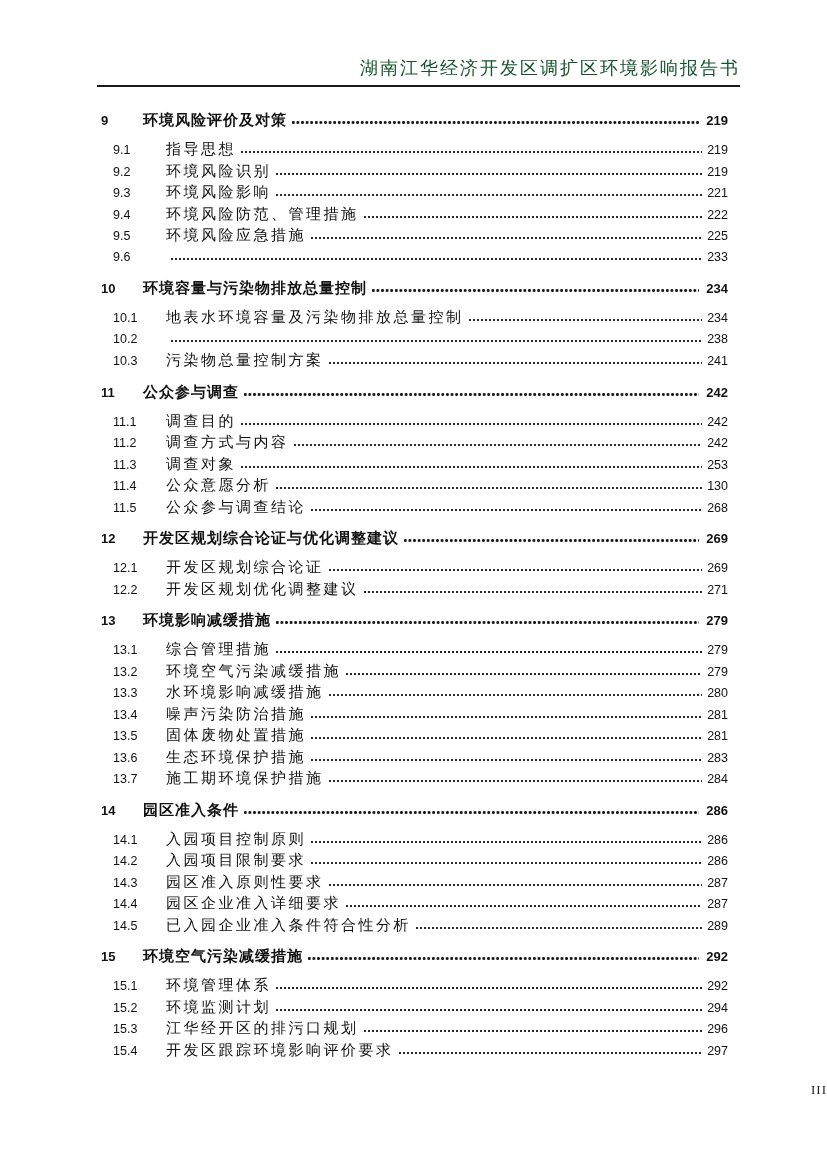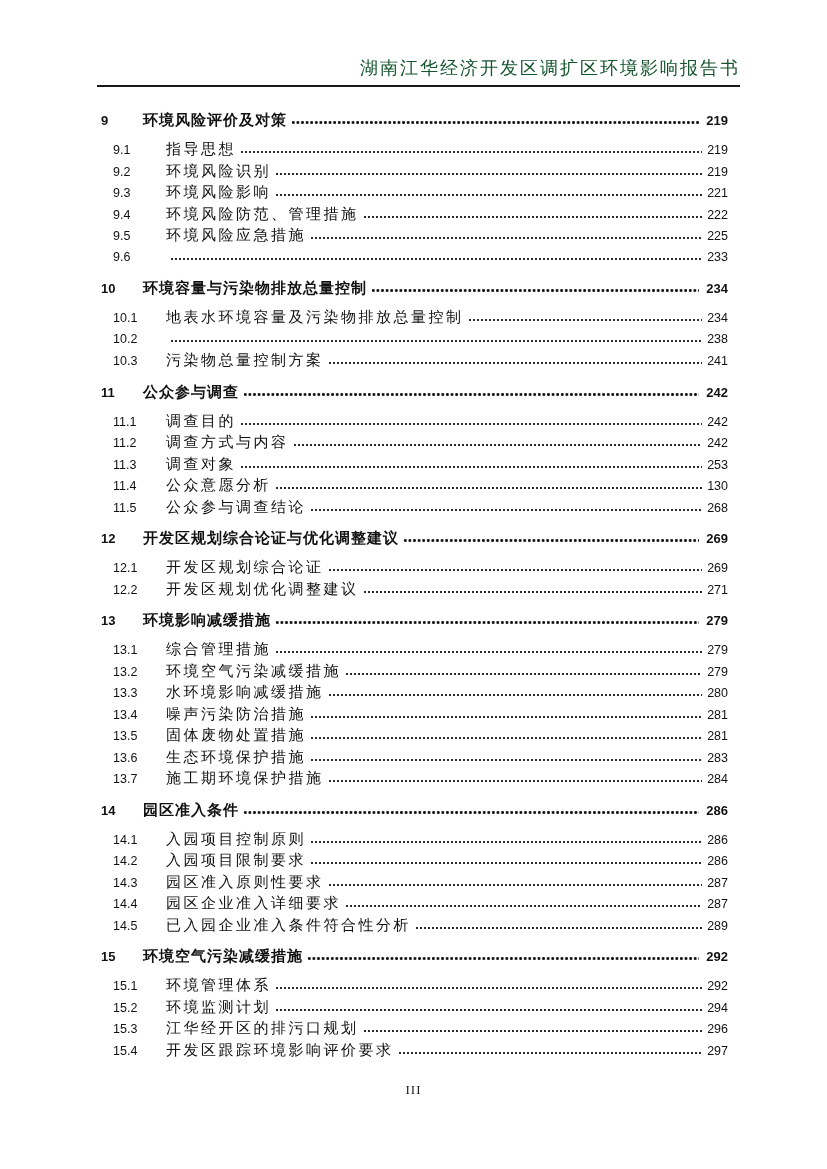--- a/index.html
+++ b/index.html
@@ -91,21 +91,21 @@
   }
   .sec-row .leader {
     height: 5px;
     background-image: radial-gradient(circle, #111111 1.2px, rgba(0,0,0,0) 1.5px);
     background-size: 4.6px 4.6px;
   }
   .page-footer {
     position: absolute;
     left: 0; top: 1082px;
     width: 827px;
-    text-align: center;
+    text-align: right;
     font-size: 13px;
     letter-spacing: 1px;
     color: #222;
   }
 </style>
 </head>
 <body>
 
 <div class="page">
 

